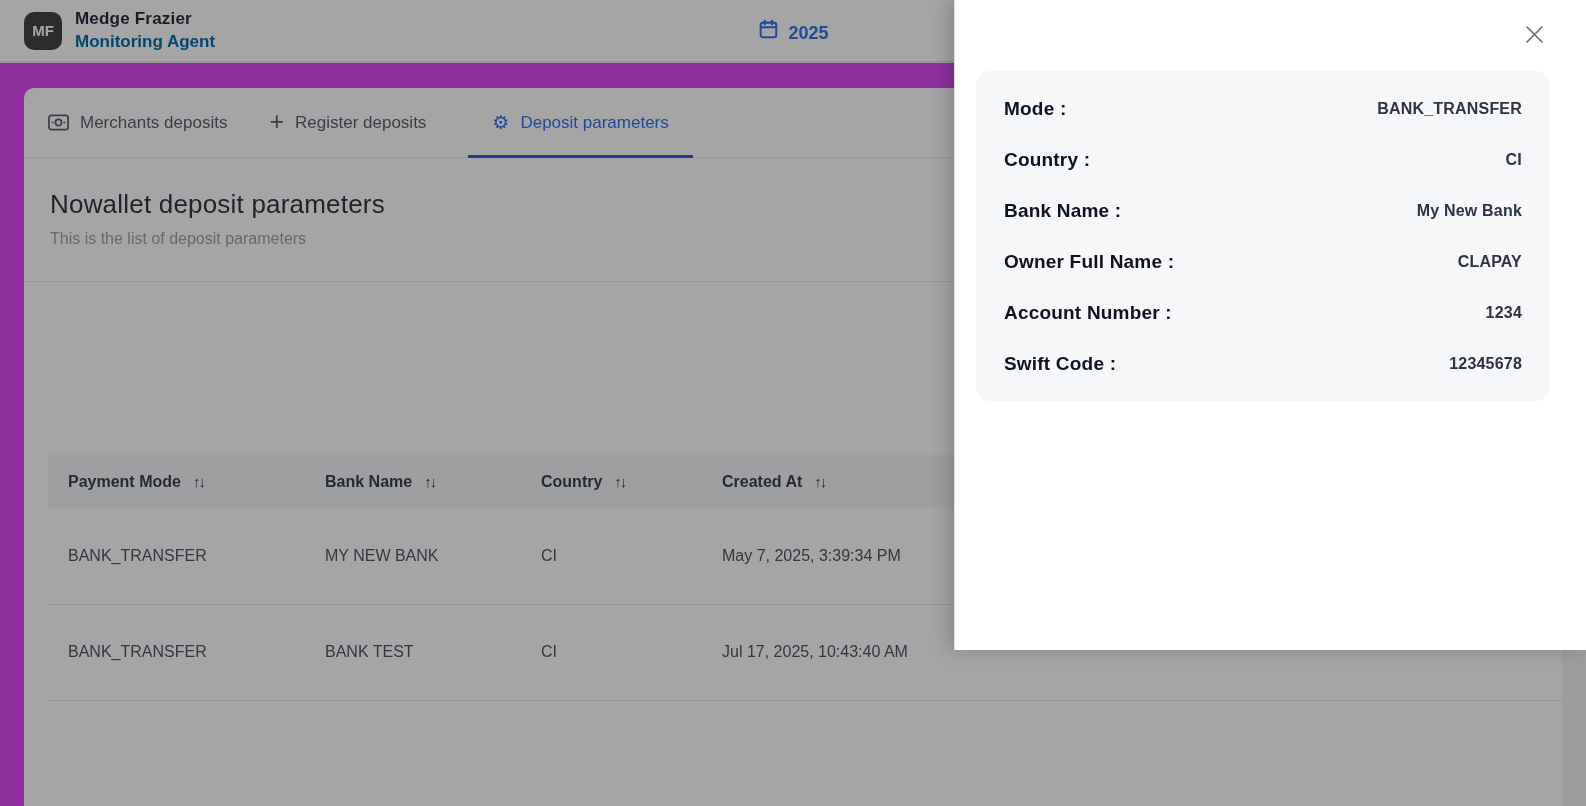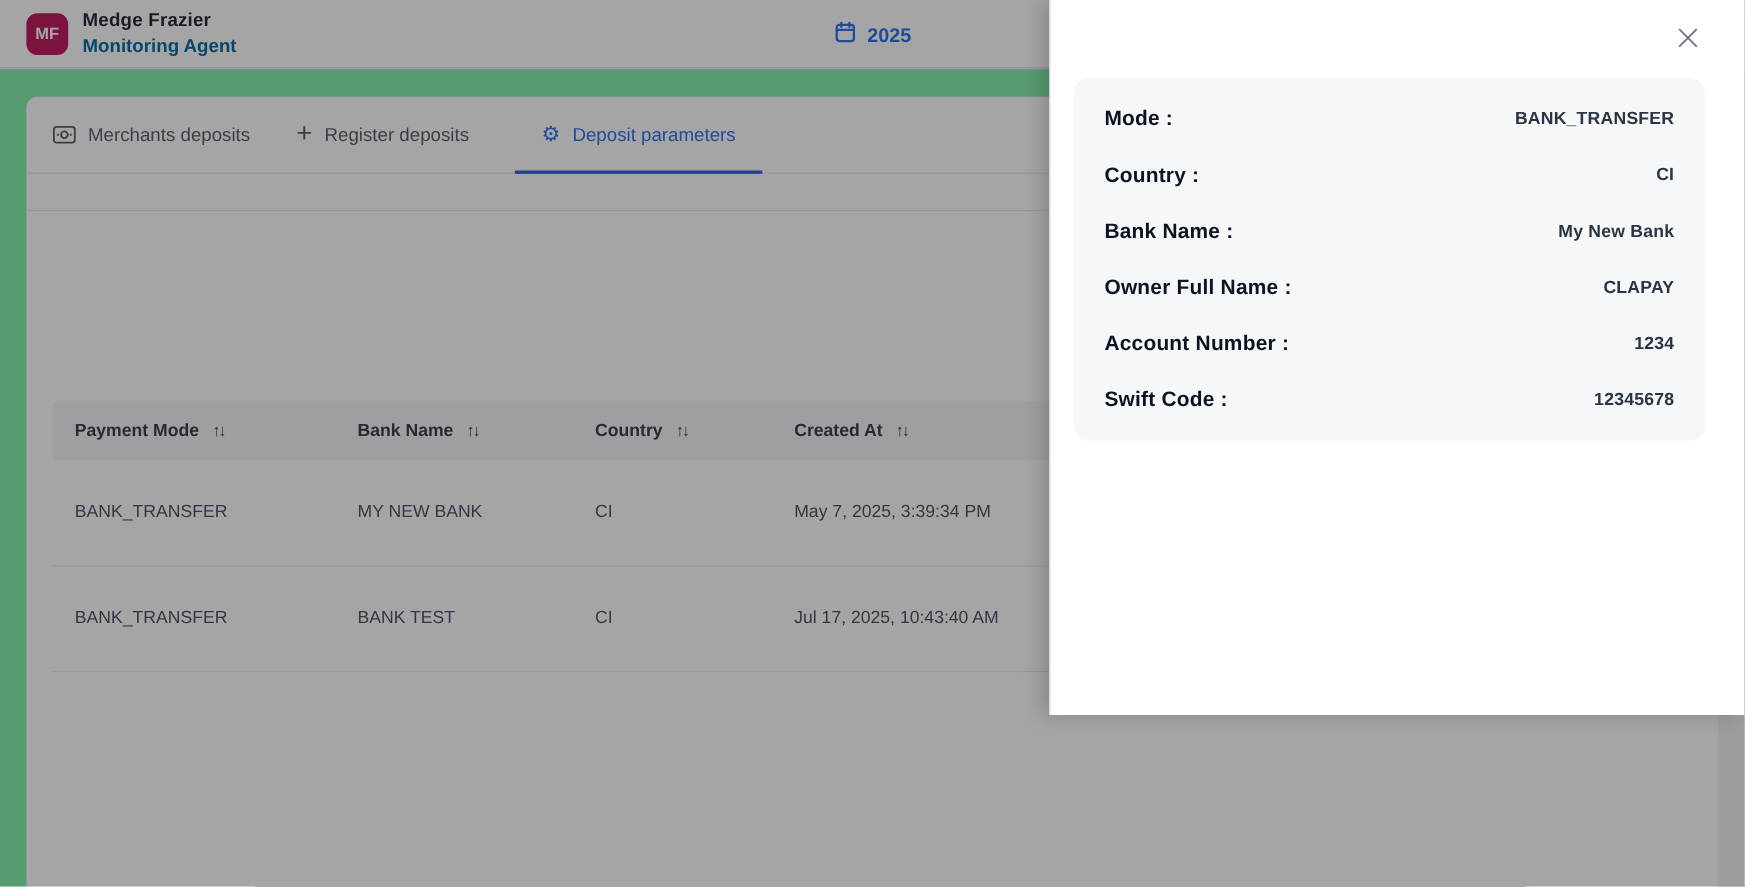--- a/index.html
+++ b/index.html
@@ -3,31 +3,31 @@
 <meta charset="utf-8">
 <style>
   * { margin:0; padding:0; box-sizing:border-box; }
   html,body { width:1586px; height:806px; overflow:hidden; }
   body { font-family:"Liberation Sans", sans-serif; background:#f1f2f4; position:relative; }
 
   
   .header { position:absolute; top:0; left:0; width:1586px; height:62px; background:#ffffff;
             border-bottom:1px solid #e3e5e8; display:flex; align-items:center; padding:0 24px; z-index:1; }
   .user { display:flex; align-items:center; gap:13px; }
-  .avatar { width:38px; height:38px; border-radius:10px; background:#be185d; color:#ffffff;
+  .avatar { width:38px; height:38px; border-radius:10px; background:#404040; color:#ffffff;
             display:flex; align-items:center; justify-content:center; font-size:15px; font-weight:700; }
   .user-name { font-size:17px; font-weight:700; color:#1f2733; letter-spacing:.2px; }
   .user-role { font-size:17px; color:#0369a1; margin-top:3px;font-weight:bold; }
   .year-picker { position:absolute; left:50%; top:50%; transform:translate(-50%,-50%);
                  display:flex; align-items:flex-end; gap:9px; background:none; border:none; cursor:pointer;
                  color:#2f6fed; font-family:inherit; }
   .year-picker .year { font-size:18px; font-weight:700; color:#2f6fed; }
 
   
-  .page { position:absolute; top:63px; left:0; width:1396px; height:743px; background:#86efac; }
+  .page { position:absolute; top:63px; left:0; width:1396px; height:743px; background:#d946ef; }
   .card { position:absolute; top:25px; left:24px; width:1538px; height:1400px; background:#ffffff;
           border-radius:10px 10px 0 0; }
 
   
   .tabs { height:70px; display:flex; align-items:stretch; padding:0 24px; border-bottom:1px solid #e7e9ee; }
   .tab { display:flex; align-items:center; gap:11px; font-size:17px; font-weight:500; color:#555e6b;
          cursor:pointer; margin-right:42px; position:relative; }
   .tab .t-icon { display:flex; align-items:center; color:#555e6b; }
   .tab.active { color:#2f6fed; padding:0 24px; }
   .tab.active .t-icon { color:#2f6fed; }
@@ -108,20 +108,24 @@
       <div class="tab">
         <span class="t-icon plus-glyph">+</span>
         <span>Register deposits</span>
       </div>
       <div class="tab active">
         <span class="t-icon gear-glyph">⚙</span>
         <span>Deposit parameters</span>
       </div>
     </nav>
 
+    <div class="title-block">
+      <h1 class="page-title">Nowallet deposit parameters</h1>
+      <p class="page-subtitle">This is the list of deposit parameters</p>
+    </div>
     <hr class="block-divider">
 
     <div class="table-wrap">
       <table>
         <colgroup>
             <col class="c1">
             <col class="c2">
             <col class="c3">
             <col class="c4">
           </colgroup>

